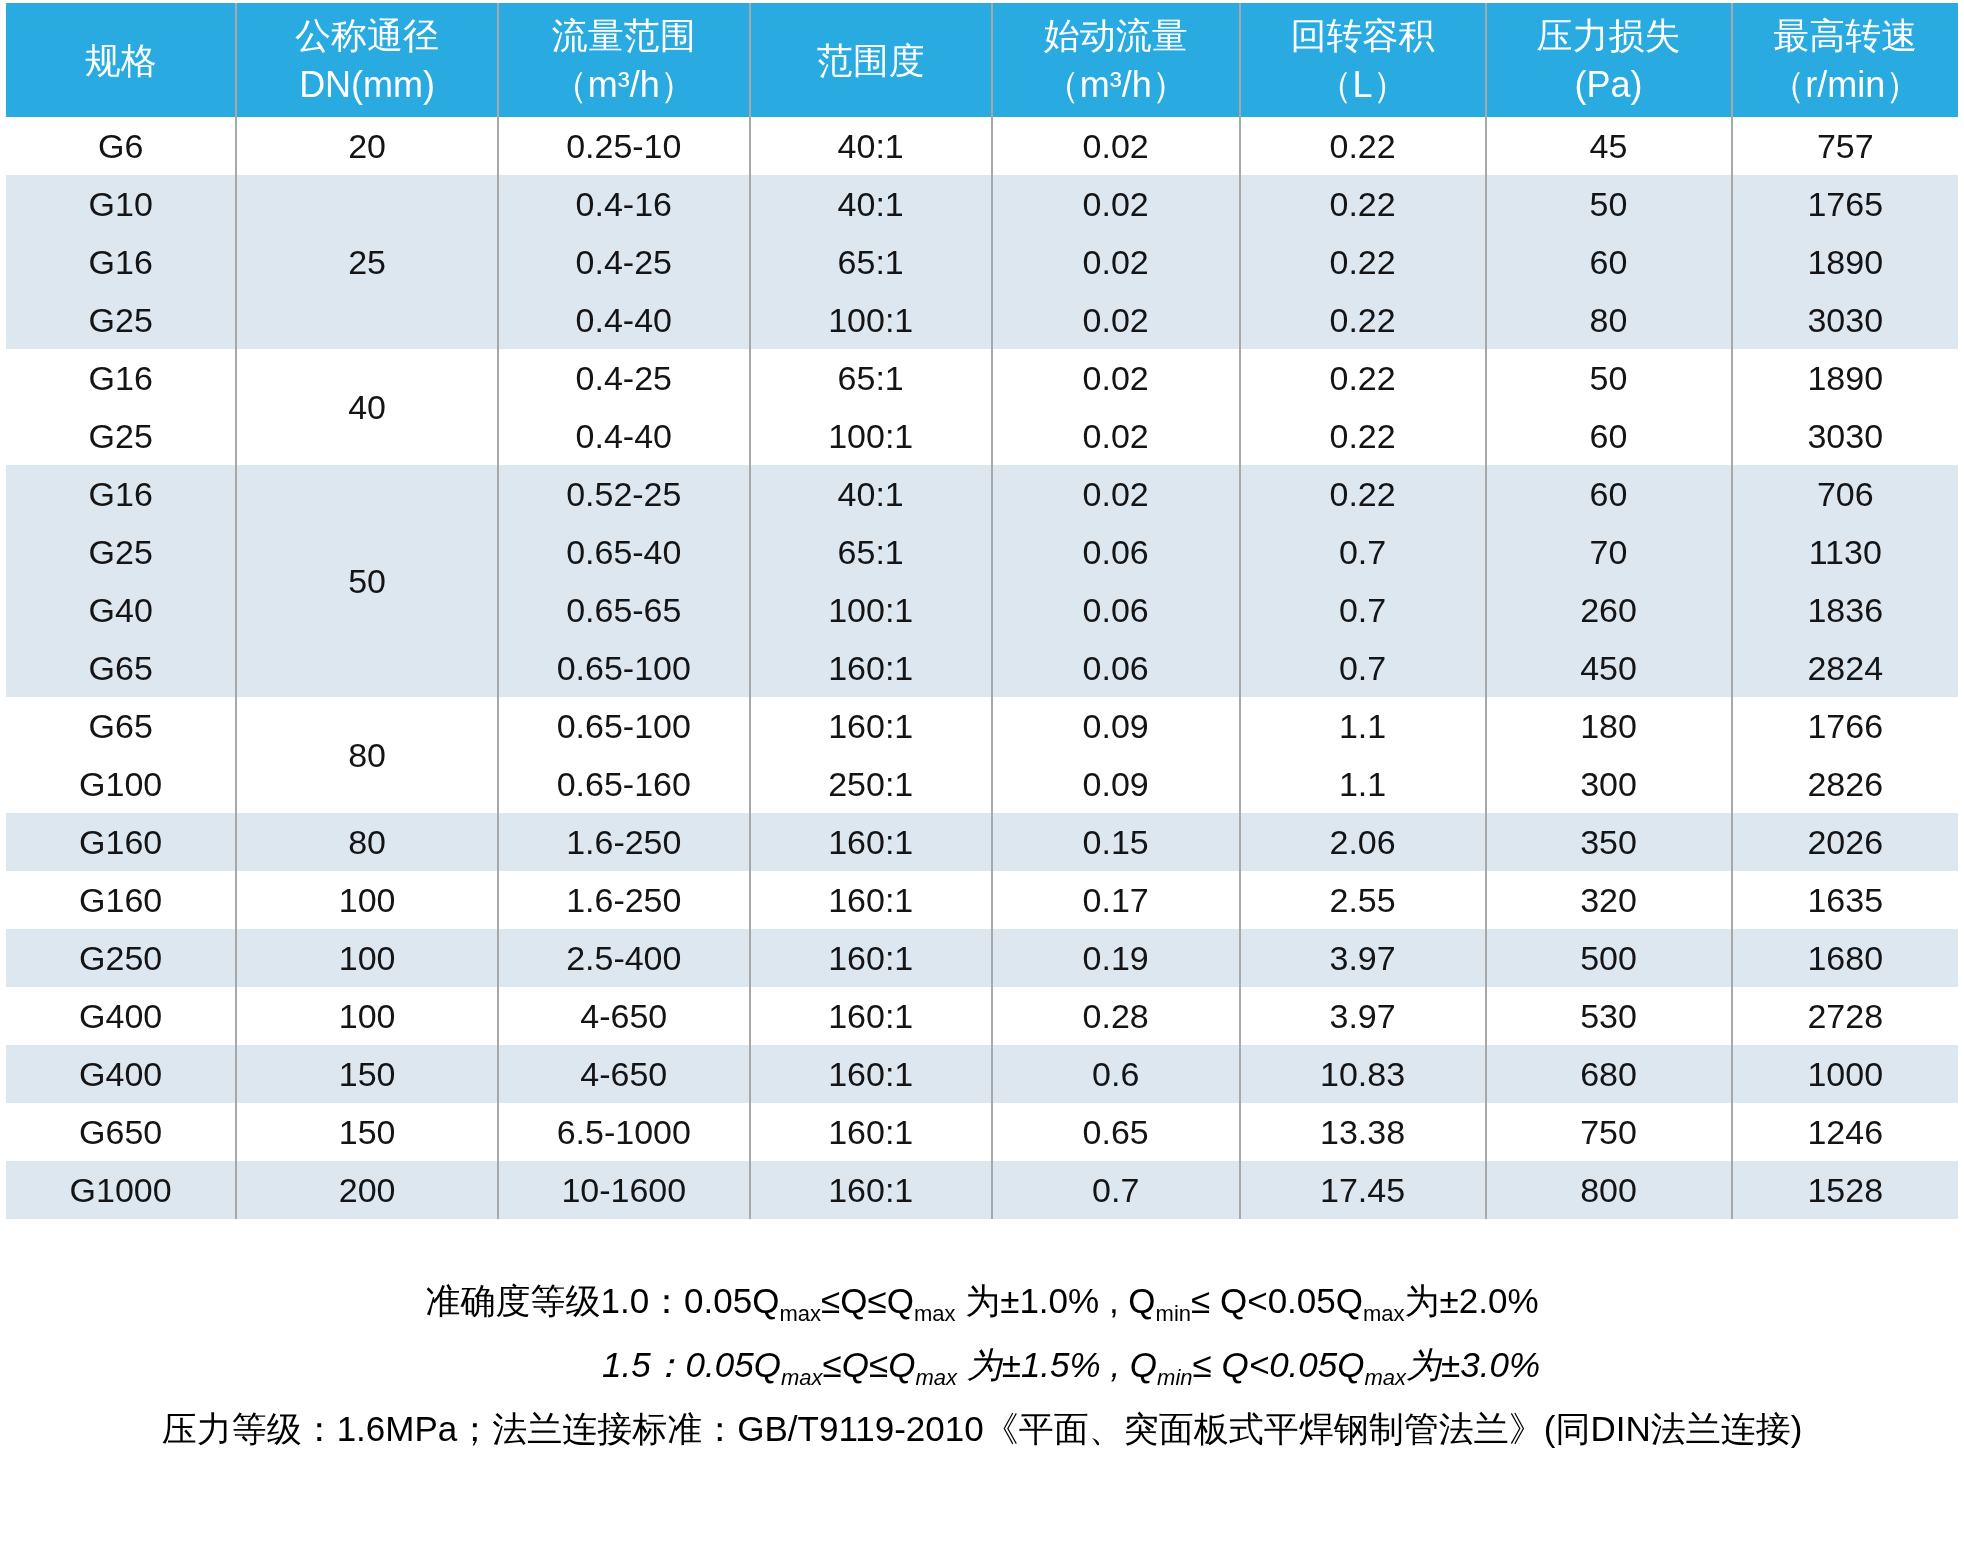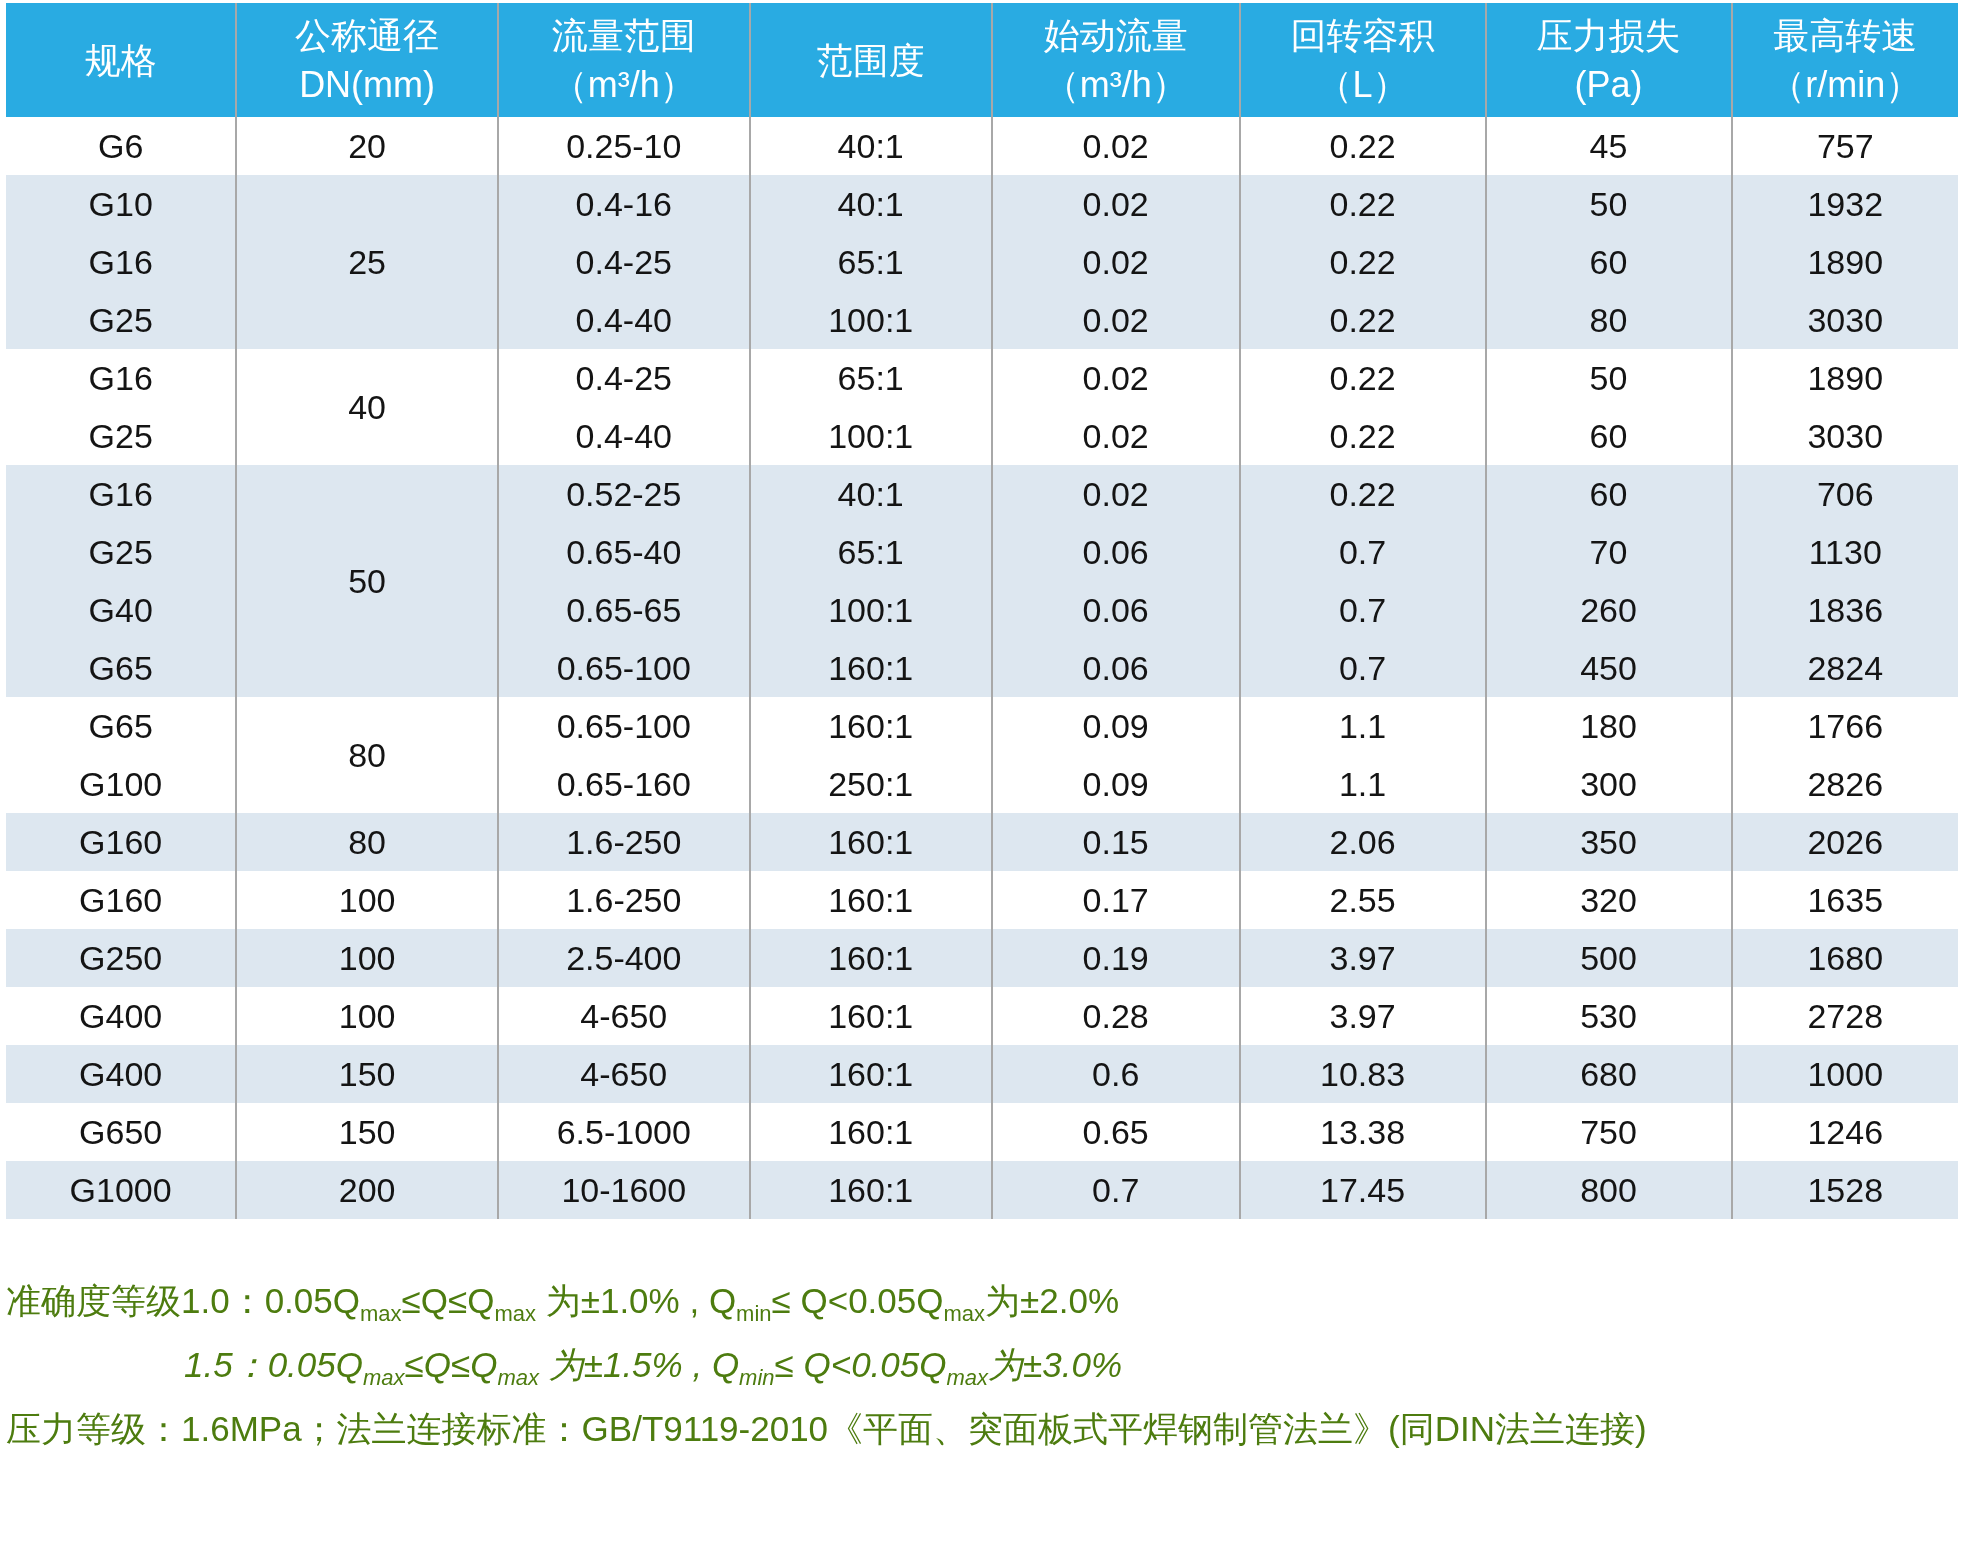--- a/index.html
+++ b/index.html
@@ -20,21 +20,21 @@
     font-weight:normal;height:114px;font-size:36px;line-height:49px;
     vertical-align:middle;text-align:center;padding:0;
   }
   tbody td{
     height:58px;text-align:center;vertical-align:middle;
     font-size:34px;padding:0;background:#ffffff;
   }
   tr.shade td{background:var(--row-shade);}
   th,td{border-right:2px solid var(--grid-line);}
   th:last-child,td:last-child{border-right:none;margin-top:40px;}
-  .notes{margin-top:50px;font-size:35px;color:#4d7c0f;}
+  .notes{margin-top:50px;font-size:35px;color:#000000;text-align:center;}
   .note{line-height:64px;white-space:pre-wrap;}
   .note.indent{padding-left:178px;font-style:italic;}
   sub{font-size:22px;line-height:0;}
 </style>
 </head>
 <body>
 
 <div class="page">
   <table class="spec">
     <colgroup>
@@ -93,21 +93,21 @@
           <td>757</td>
         </tr>
         <tr class="shade">
           <td>G10</td>
           <td rowspan="3">25</td>
           <td>0.4-16</td>
           <td>40:1</td>
           <td>0.02</td>
           <td>0.22</td>
           <td>50</td>
-          <td>1932</td>
+          <td>1765</td>
         </tr>
         <tr class="shade">
           <td>G16</td>
           <td>0.4-25</td>
           <td>65:1</td>
           <td>0.02</td>
           <td>0.22</td>
           <td>60</td>
           <td>1890</td>
         </tr>

